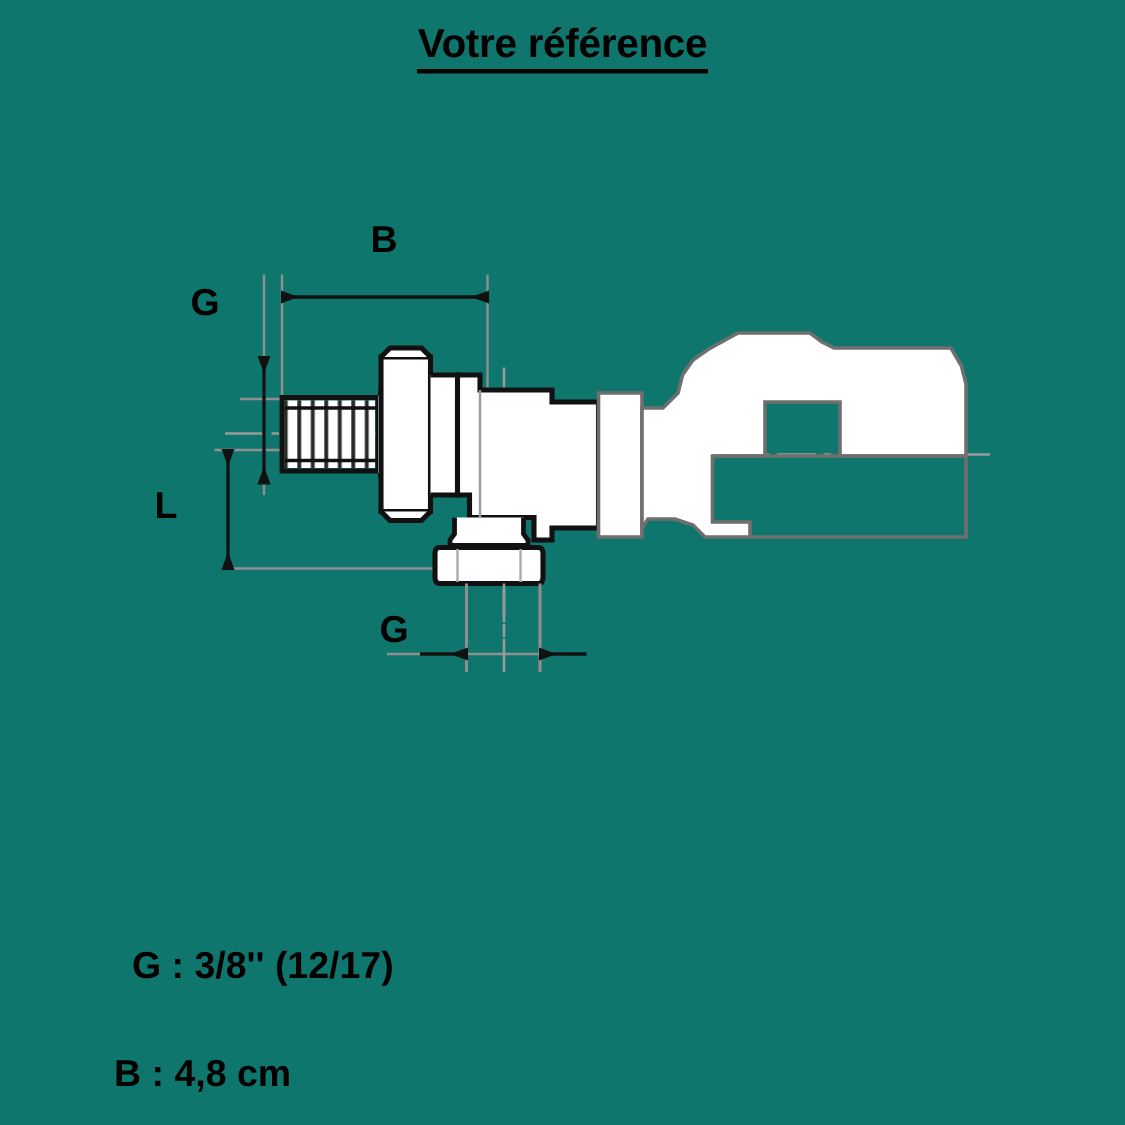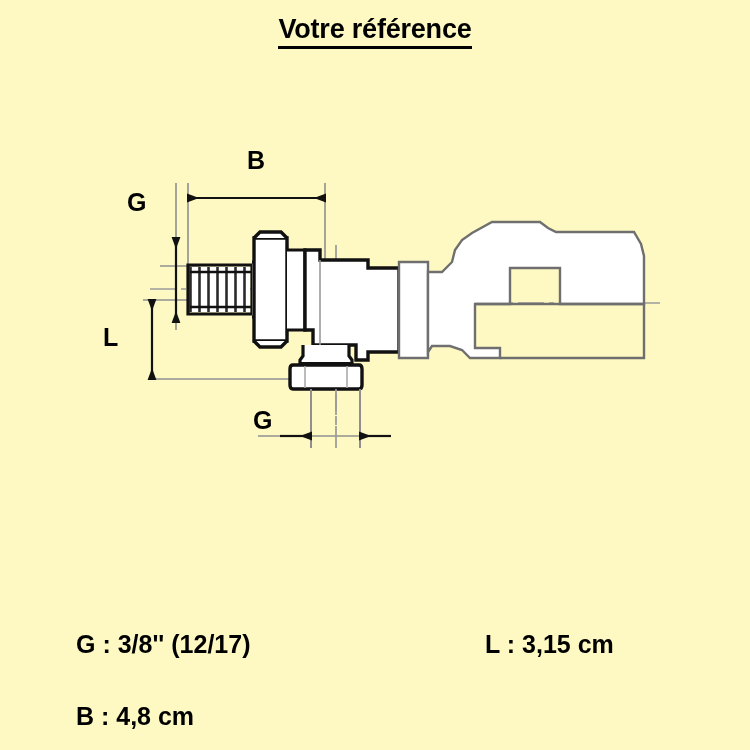--- a/index.html
+++ b/index.html
@@ -13,21 +13,21 @@
     height: 750px;
     font-family: "Liberation Sans", sans-serif;
     color: #000000;
     overflow: hidden;
     position: relative;
   }
   #page {
     position: relative;
     width: 750px;
     height: 750px;
-    background: #fef9c3;
+    background: #0f766e;
   }
 
   
   .title-wrap {
     position: absolute;
     left: 0;
     top: 14px;
     width: 750px;
     text-align: center;
   }
@@ -77,21 +77,21 @@
     height: 110px;
   }
   .spec-item {
     position: absolute;
     font-size: 25px;
     font-weight: bold;
     line-height: 1;
     white-space: nowrap;
     color: #000;
   }
-  #spec-g { left: 76px;  top: 20px; }
+  #spec-g { left: 88px;  top: 20px; }
   #spec-l { left: 485px; top: 20px; }
   #spec-b { left: 76px;  top: 68px; margin-top: 24px; }
 </style>
 </head>
 <body>
 
 <div id="page">
 
   <div class="title-wrap">
     <span class="title" id="page-title">Votre référence</span>
@@ -263,17 +263,16 @@
     </svg>
 
     <span class="dim-label" id="label-B">B</span>
     <span class="dim-label" id="label-G1">G</span>
     <span class="dim-label" id="label-L">L</span>
     <span class="dim-label" id="label-G2">G</span>
   </div>
 
   <div class="specs">
     <span class="spec-item" id="spec-g">G : 3/8'' (12/17)</span>
-    <span class="spec-item" id="spec-l">L : 3,15 cm</span>
     <span class="spec-item" id="spec-b">B : 4,8 cm</span>
   </div>
 
 </div>
 
 </body></html>

